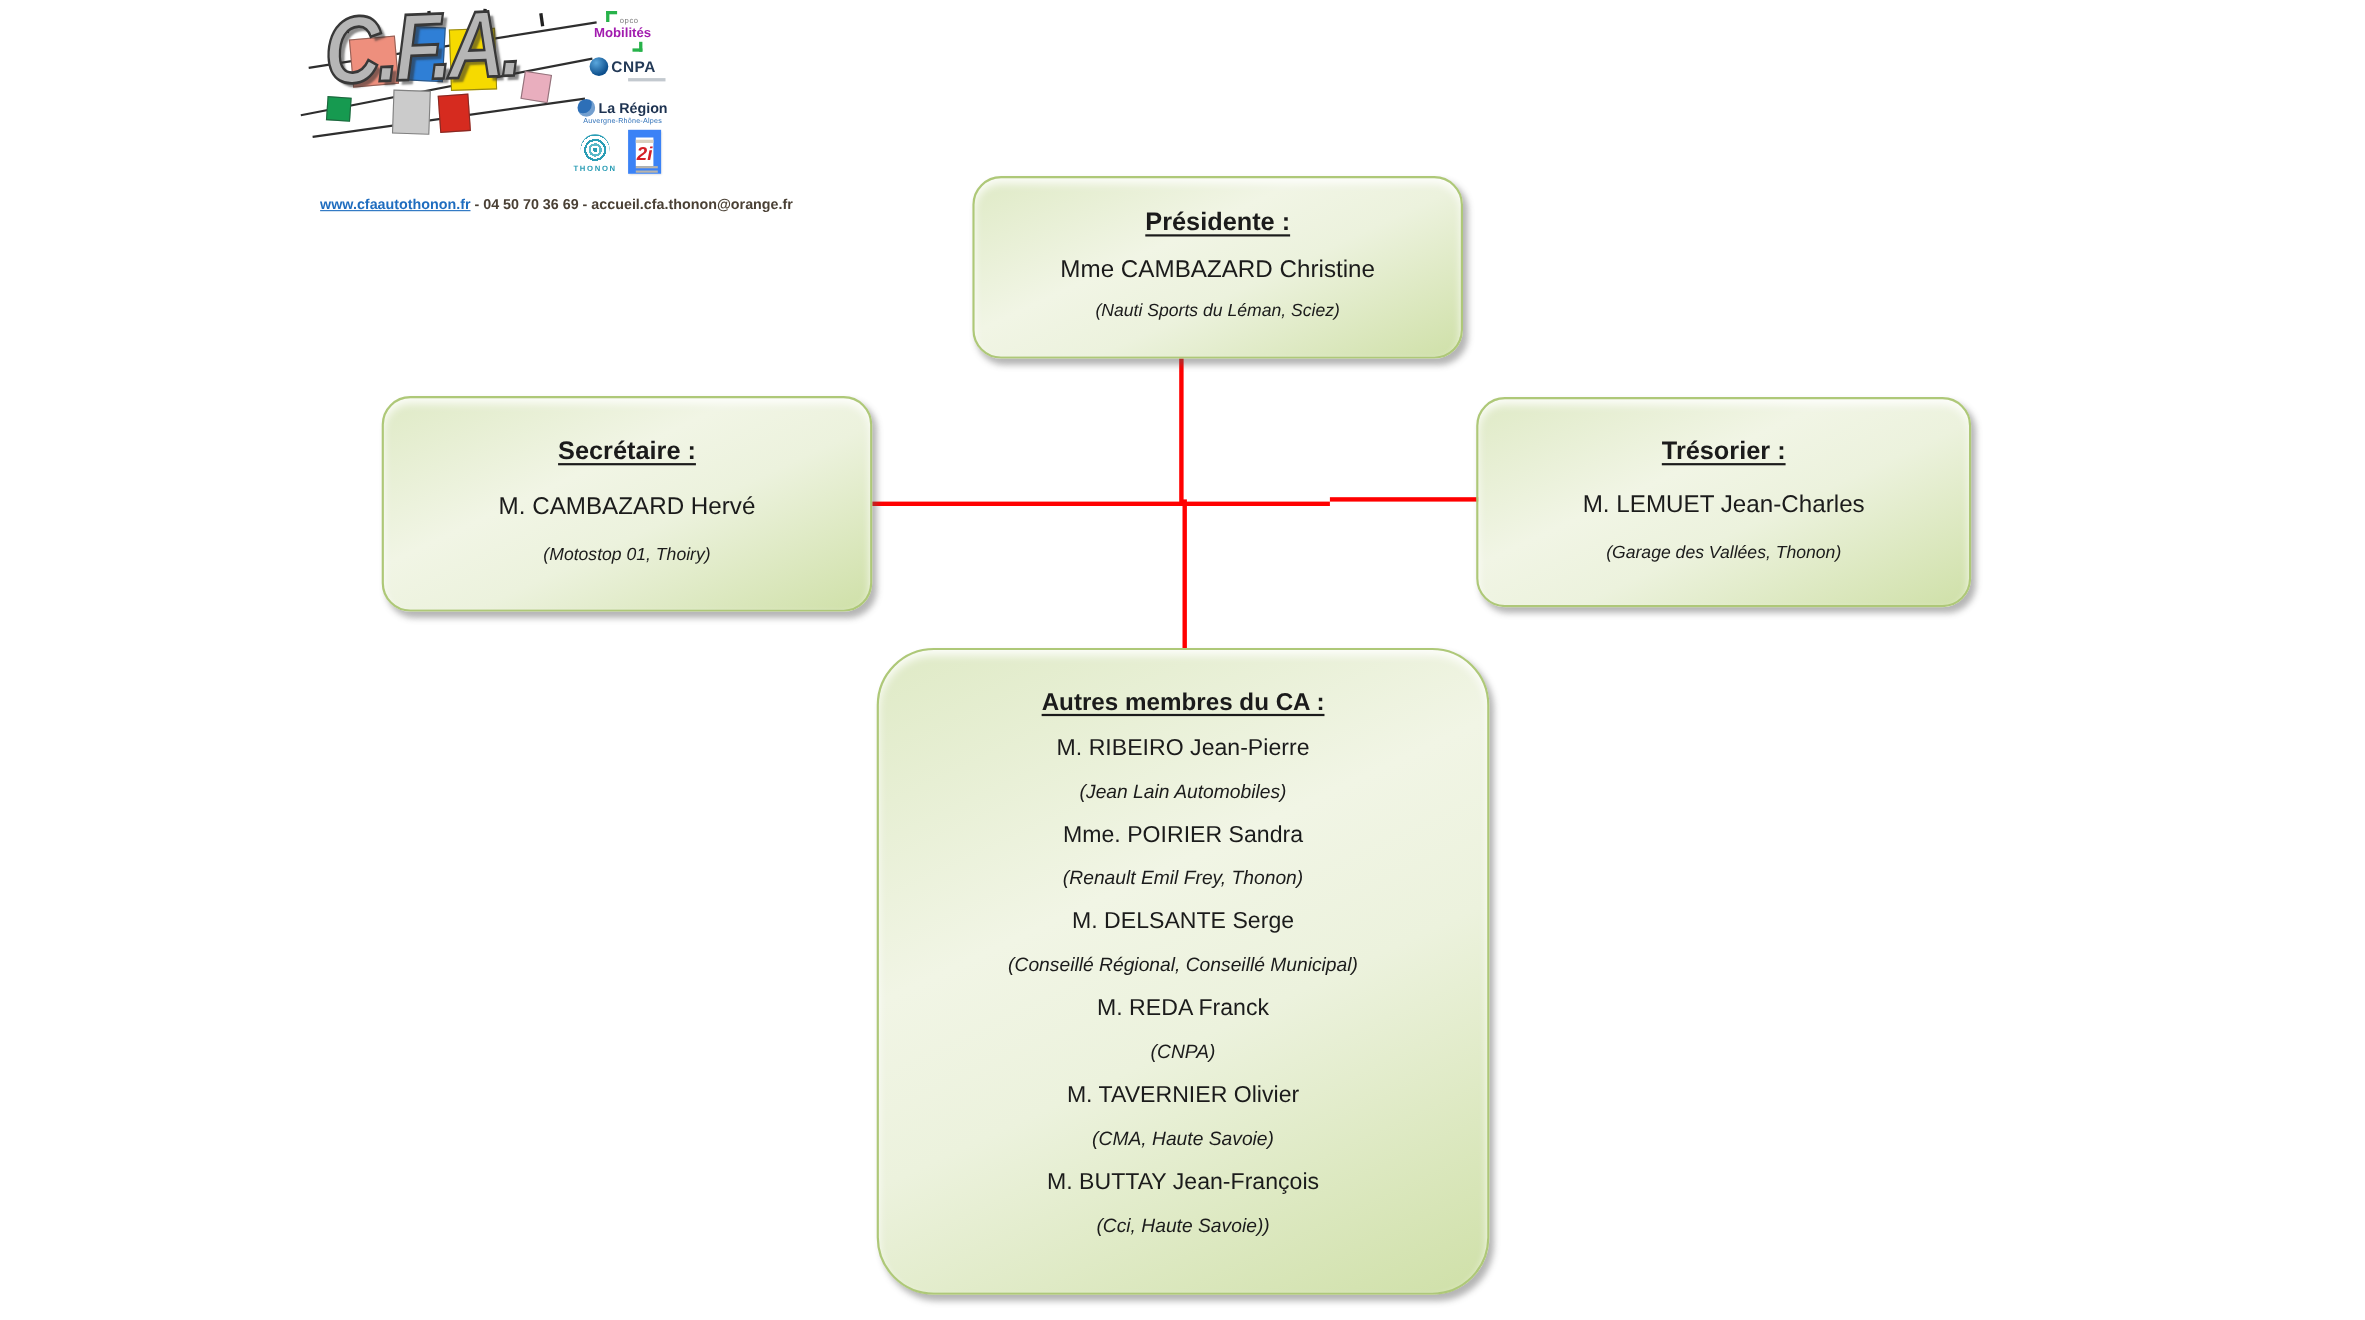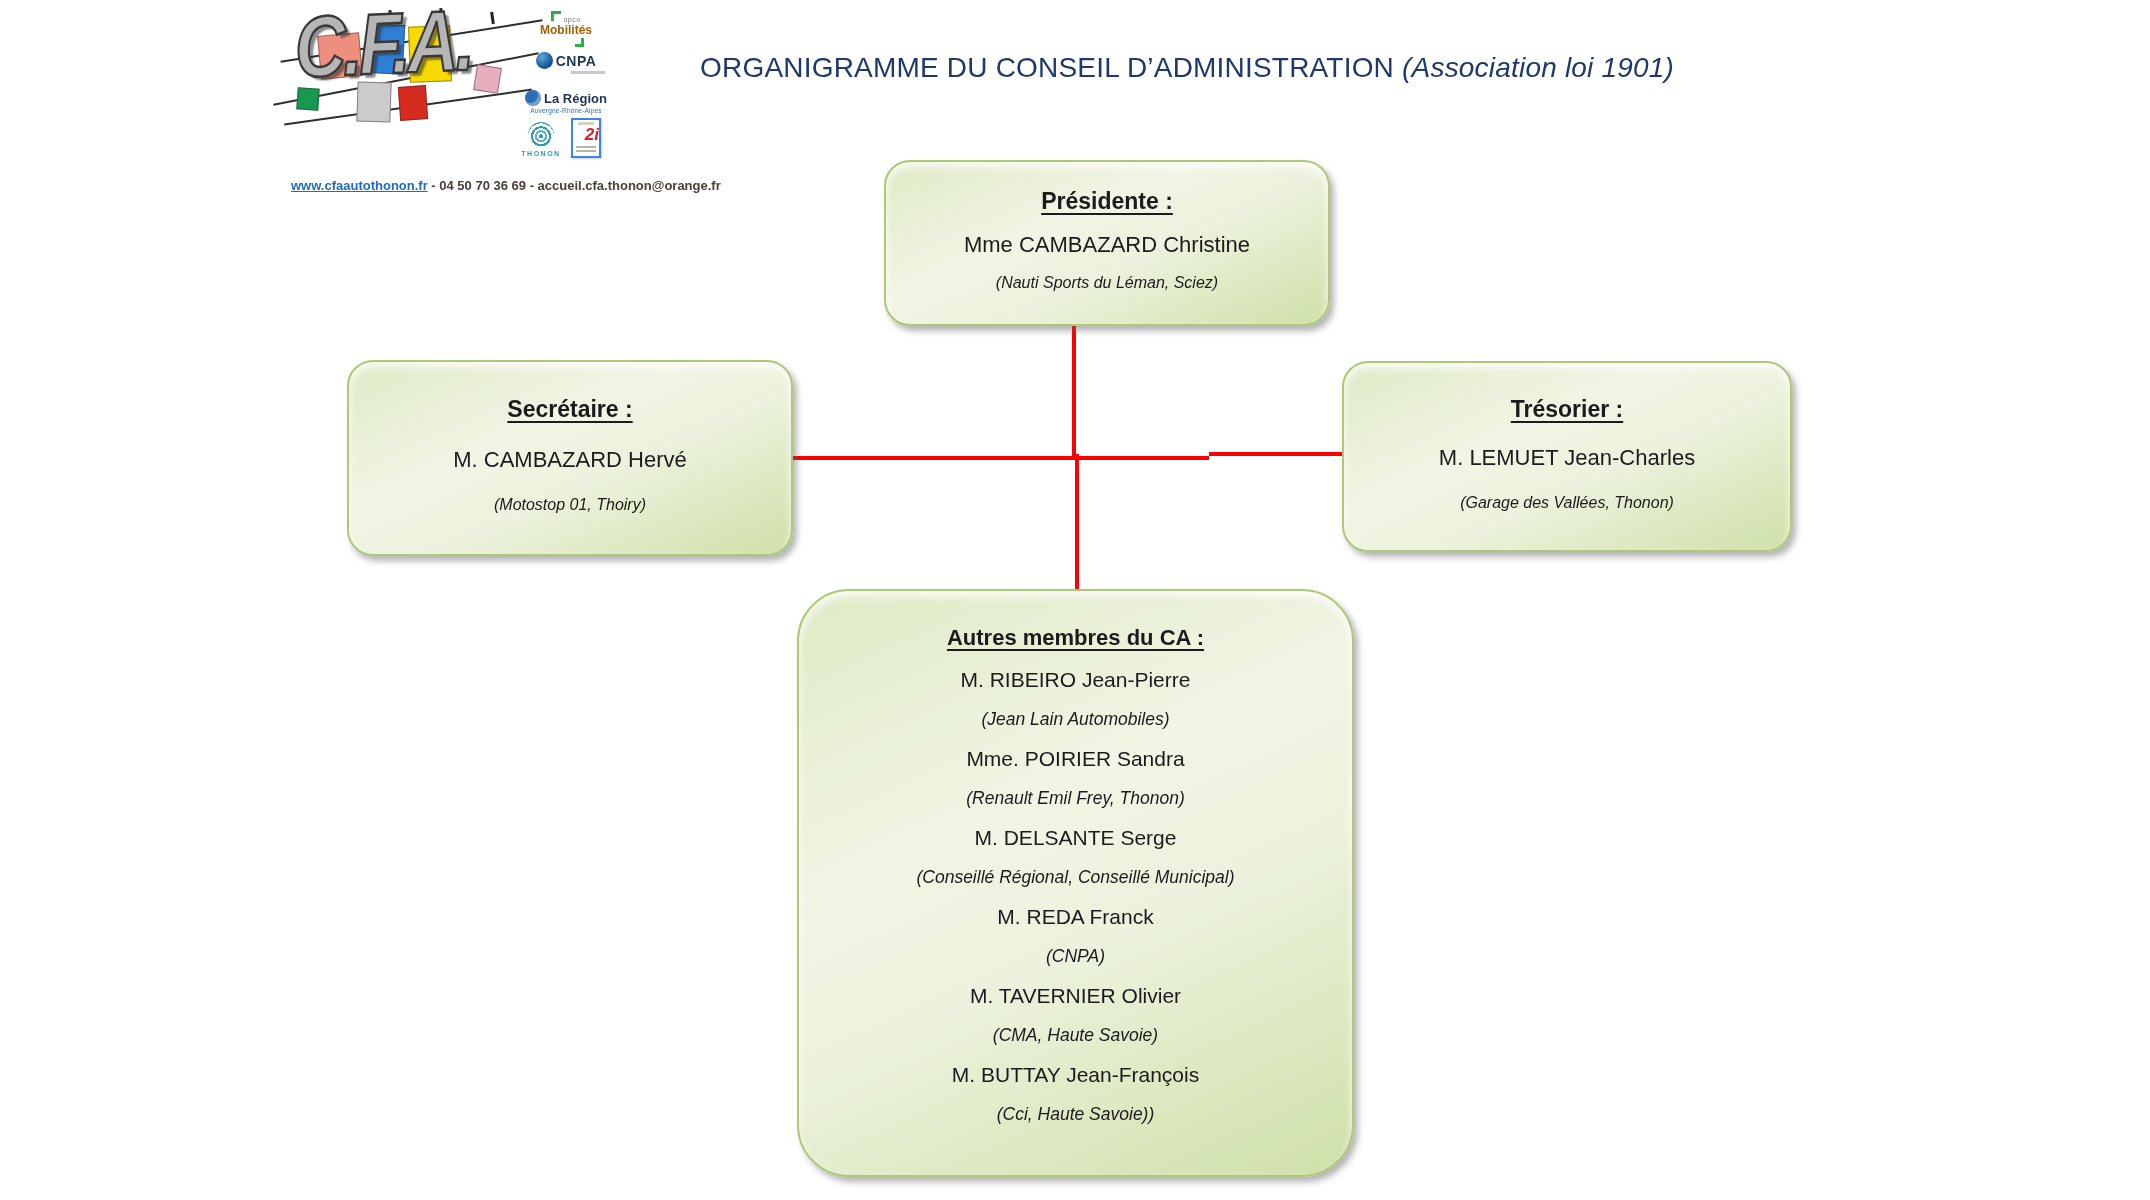--- a/index.html
+++ b/index.html
@@ -56,36 +56,36 @@
     font-size:13px; font-weight:bold; color:#4a4035;
   }
   .contact-line .lnk { color:#1f6dbf; text-decoration:underline; cursor:pointer;margin-top:20px; }
 
   
   .partners { position:absolute; left:236px; top:2px; width:94px; height:160px; font-size:11px; }
   .prow { position:absolute; left:0; width:94px; text-align:center; }
   .pr-mob { top:2px; }
   .mob-bracket { display:inline-block; width:10px; height:10px; border-left:3px solid #27b24a; border-top:3px solid #27b24a; vertical-align:middle; margin-right:2px; transform:translateY(-3px); }
   .mob-opco { font-size:7px; color:#7a7a7a; letter-spacing:.5px; }
-  .mob-name { font-size:12px; font-weight:bold; color:#a16207; line-height:1.05; }
+  .mob-name { font-size:12px; font-weight:bold; color:#a21caf; line-height:1.05; }
   .mob-corner { display:inline-block; width:9px; height:9px; border-right:3px solid #27b24a; border-bottom:3px solid #27b24a; margin-top:1px; margin-left:26px; }
   .pr-anfa { top:42px; }
   .anfa-ball { display:inline-block; width:17px; height:17px; border-radius:50%; background:radial-gradient(circle at 35% 30%, #5aa7dd, #0d4f8c 70%); vertical-align:middle; margin-right:3px; }
   .anfa-name { font-size:14px; font-weight:bold; color:#233a57; vertical-align:middle; letter-spacing:.5px; }
   .anfa-sub { height:3px; width:34px; background:#c3c9cf; margin:2px auto 0 52px; }
   .pr-region { top:80px; }
   .reg-ball { display:inline-block; width:16px; height:16px; border-radius:50%; background:#2d6fb7; box-shadow:inset -3px -3px 0 #ffffff55; vertical-align:middle; margin-right:3px; }
   .reg-name { font-size:13px; font-weight:bold; color:#1d3250; vertical-align:middle; }
   .reg-sub { font-size:6.5px; color:#2d6fb7; margin-top:1px; letter-spacing:.2px; }
   .pr-thonon { top:112px; width:44px; }
   .tho-swirl { width:26px; height:26px; border-radius:50%; margin:0 auto;
     background:repeating-radial-gradient(circle at 50% 55%, #2a9db5 0 2px, #ffffff 2px 4px, #59b9c9 4px 6px, #ffffff 6px 8px, #2a9db5 8px 10px, #ffffff 10px 13px); }
   .tho-name { font-size:7px; font-weight:bold; color:#2a9db5; letter-spacing:1.5px; margin-top:2px; }
   .pr-2i { top:108px; left:50px; width:34px; }
-  .deuxi-box { width:30px; height:40px; border:2px solid #3b82f6; background:#ffffff; margin:0 auto; padding-top:2px; box-shadow:1px 1px 2px rgba(0,0,0,.2);text-align:right; }
+  .deuxi-box { width:30px; height:40px; border:7px solid #3b82f6; background:#ffffff; margin:0 auto; padding-top:2px; box-shadow:1px 1px 2px rgba(0,0,0,.2); }
   .deuxi-top { width:16px; height:3px; background:#d9d0c0; margin:0 auto 1px; }
   .deuxi-txt { font-size:17px; line-height:18px; font-weight:bold; font-style:italic; color:#d42027; }
   .deuxi-sub { width:20px; height:2px; background:#b9b4aa; margin:2px auto 1px; }
 
   
   .org-box {
     position:absolute; text-align:center;
     border:2.5px solid #aec878; border-radius:26px;
     background:linear-gradient(155deg, #dfeac6 0%, #f1f5e5 38%, #ecf2dd 58%, #cfe0a8 100%);
     box-shadow:4px 5px 6px rgba(90,90,90,.45), inset 0 5px 8px rgba(255,255,255,.85);
@@ -163,23 +163,20 @@
           <div class="deuxi-sub"></div>
         </div>
       </div>
     </div>
 
     <div class="contact-line">
       <span class="lnk">www.cfaautothonon.fr</span><span> - 04 50 70 36 69 - accueil.cfa.thonon@orange.fr</span>
     </div>
   </div>
 
-  <div class="doc-title">
-    <span>ORGANIGRAMME DU CONSEIL D’ADMINISTRATION </span><span class="it">(Association loi 1901)</span>
-  </div>
 
   <div class="rline v-top"></div>
   <div class="rline v-bottom"></div>
   <div class="rline h-left"></div>
   <div class="rline h-right"></div>
 
   <div class="org-box box-president">
     <div class="role">Présidente :</div>
     <div class="pname">Mme CAMBAZARD Christine</div>
     <div class="pcompany">(Nauti Sports du Léman, Sciez)</div>

